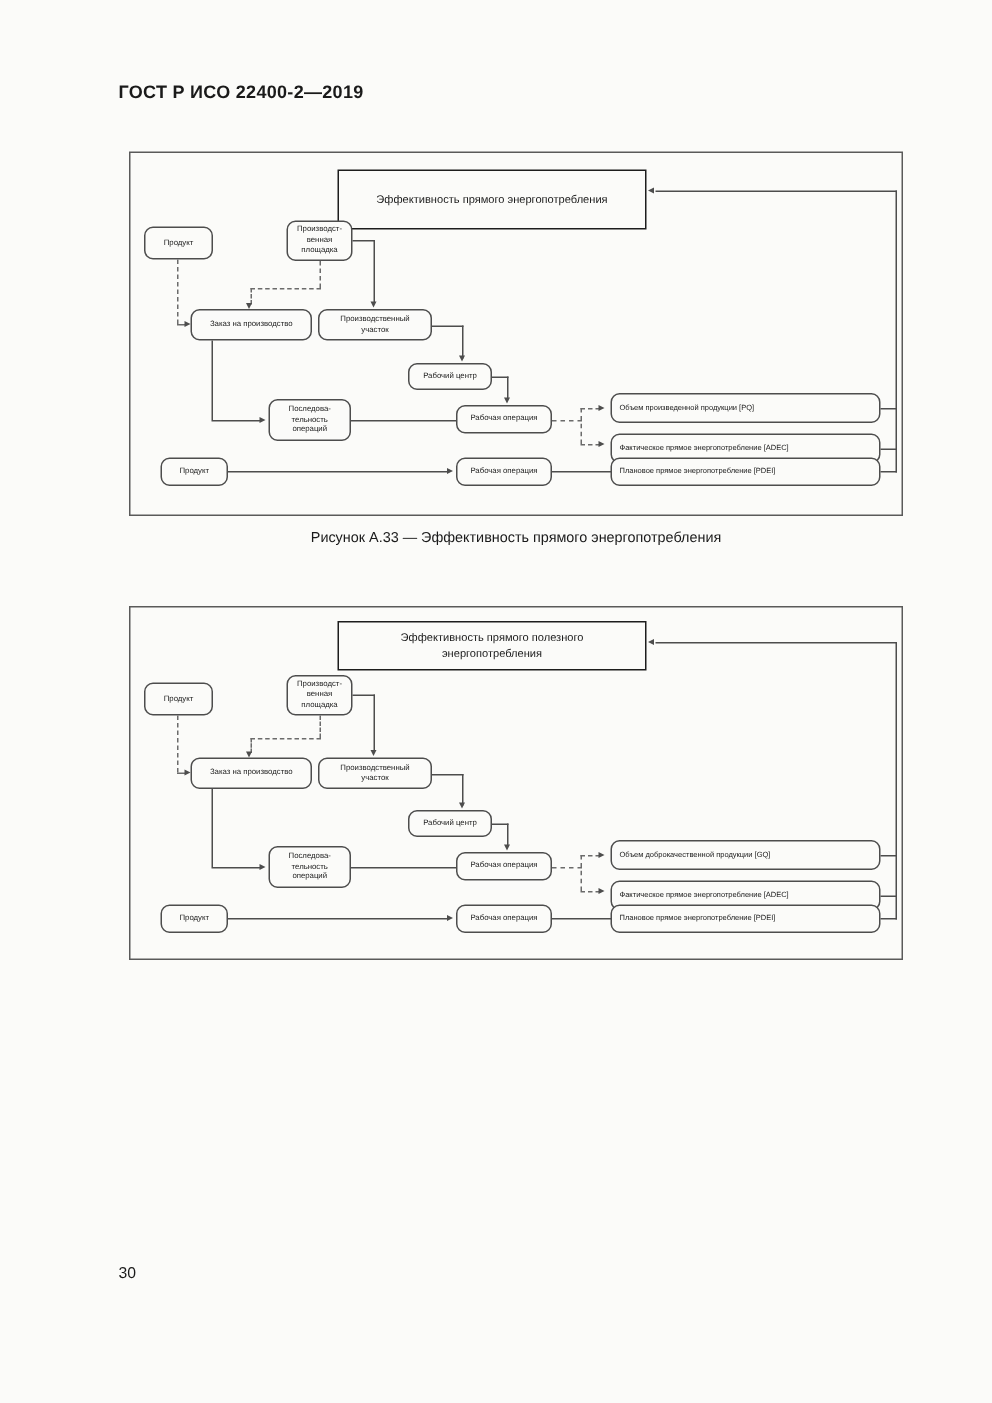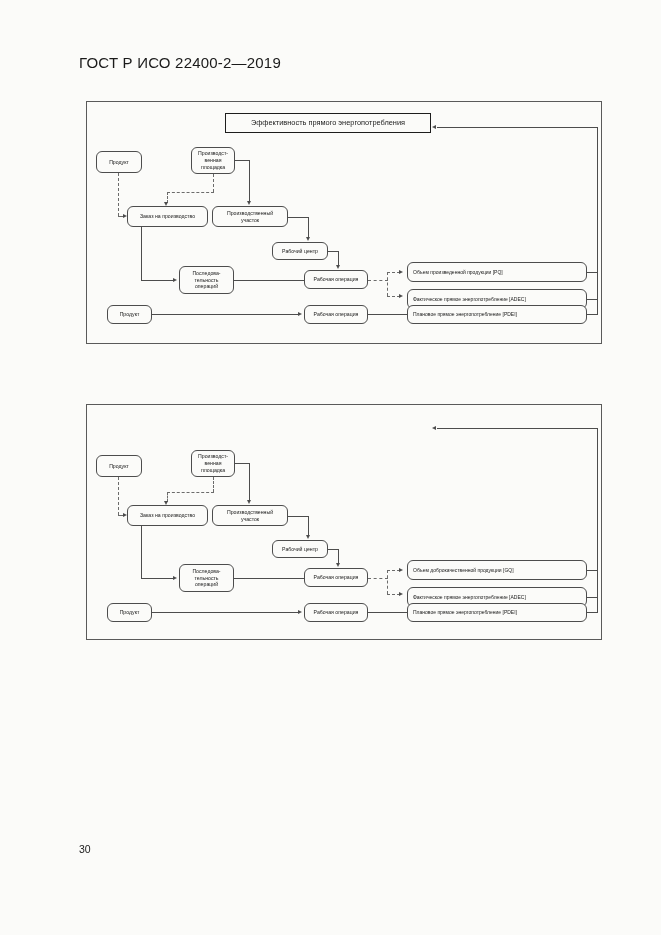--- a/index.html
+++ b/index.html
@@ -20,22 +20,22 @@
     position: absolute;
     left: 0; top: 0;
     width: 661px; height: 935px;
   }
 
   
   .doc-header {
     position: absolute;
     left: 79px;
     top: 54px;
-    font-size: 15px;
-    font-weight: normal;
+    font-size: 12px;
+    font-weight: bold;
     letter-spacing: 0.2px;
     white-space: nowrap;
   }
 
   
   .page-number {
     position: absolute;
     left: 79px;
     top: 843px;
     font-size: 10.5px;
@@ -143,21 +143,21 @@
 </head>
 <body>
 
 <div class="page">
 
   <div class="doc-header">ГОСТ Р ИСО 22400-2—2019</div>
 
   <div class="figure" id="figure-1">
     <div class="diagram-frame">
 
-      <div class="node title-box" style="left:138px; top:11px; width:206px; height:20px;">Эффективность прямого энергопотребления</div>
+      <div class="node title-box" style="left:138px; top:11px; width:206px; height:40px;">Эффективность прямого энергопотребления</div>
 
       <div class="node" style="left:9px; top:49px; width:46px; height:22px;">Продукт</div>
 
       <div class="node" style="left:104px; top:45px; width:44px; height:27px;">Производст-<br>венная<br>площадка</div>
 
       <div class="node" style="left:40px; top:104px; width:81px; height:21px;">Заказ на производство</div>
 
       <div class="node" style="left:125px; top:104px; width:76px; height:21px;">Производственный<br>участок</div>
 
       <div class="node" style="left:185px; top:140px; width:56px; height:18px;">Рабочий центр</div>
@@ -214,25 +214,27 @@
       <div class="ln lnh" style="left:281px; top:212px; width:40px;"></div>
 
       <div class="ln lnh" style="left:500px; top:170px; width:11px;"></div>
       <div class="ln lnh" style="left:500px; top:197px; width:11px;"></div>
       <div class="ln lnh" style="left:500px; top:212px; width:11px;"></div>
       <div class="ln lnv" style="left:510px; top:25px; height:188px;"></div>
       <div class="ln lnh" style="left:350px; top:25px; width:161px;"></div>
       <div class="arrow arrow-l" style="left:345px; top:22.5px;"></div>
 
     </div>
+    <div class="figure-caption">Рисунок А.33 — Эффективность прямого энергопотребления</div>
   </div>
 
   <div class="figure" id="figure-2">
     <div class="diagram-frame">
 
+      <div class="node title-box" style="left:138px; top:9px; width:206px; height:33px;">Эффективность прямого полезного<br>энергопотребления</div>
 
       <div class="node" style="left:9px; top:50px; width:46px; height:22px;">Продукт</div>
 
       <div class="node" style="left:104px; top:45px; width:44px; height:27px;">Производст-<br>венная<br>площадка</div>
 
       <div class="node" style="left:40px; top:100px; width:81px; height:21px;">Заказ на производство</div>
 
       <div class="node" style="left:125px; top:100px; width:76px; height:21px;">Производственный<br>участок</div>
 
       <div class="node" style="left:185px; top:135px; width:56px; height:18px;">Рабочий центр</div>

